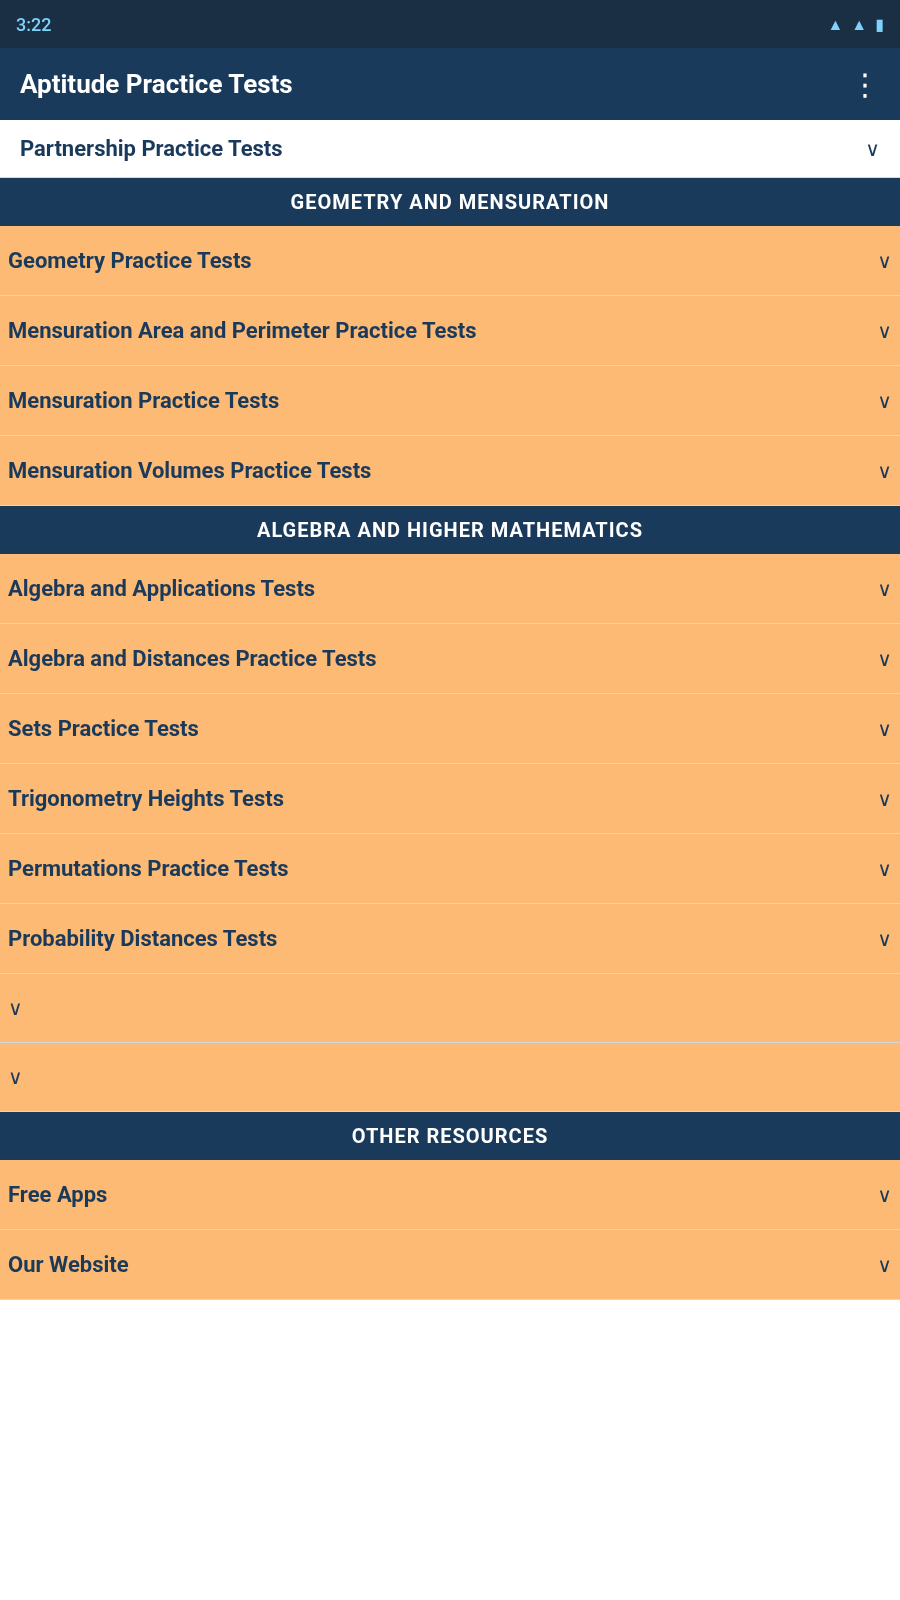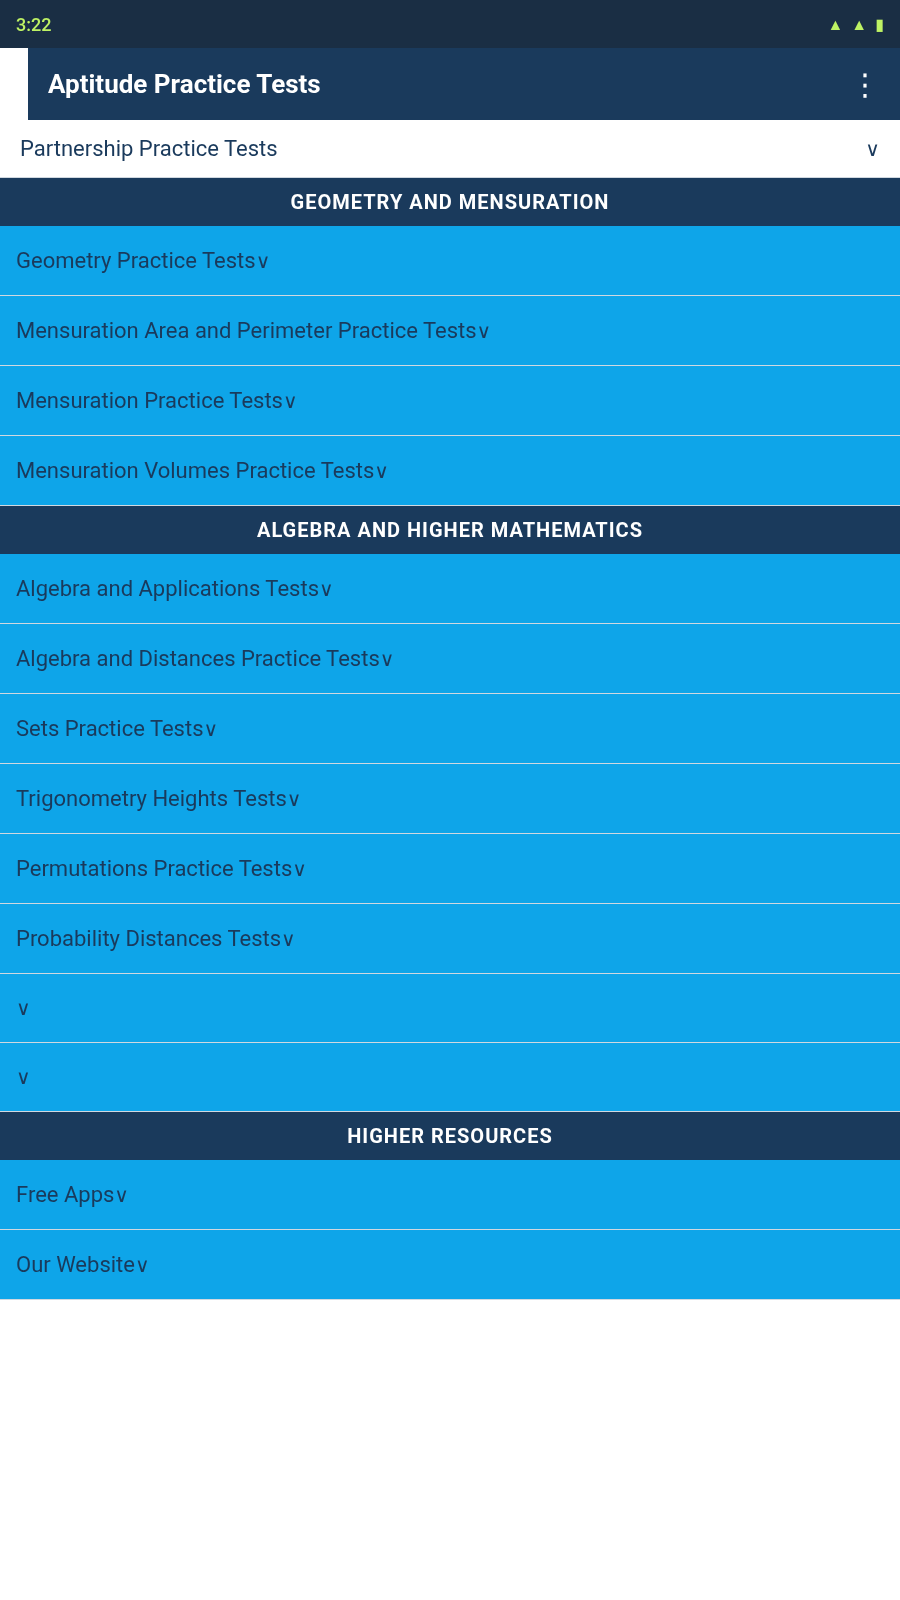--- a/index.html
+++ b/index.html
@@ -13,21 +13,21 @@
       font-family: 'Roboto', Arial, sans-serif;
       background: #ffffff;
       width: 900px;
       min-height: 1600px;
       overflow-x: hidden;
     }
 
     
     .status-bar {
       background: #1a2e44;
-      color: #bef264;
+      color: #7dd3fc;
       display: flex;
       align-items: center;
       justify-content: space-between;
       padding: 4px 16px;
       height: 48px;
     }
 
     .status-bar-left {
       font-size: 18px;
       font-weight: 500;
@@ -41,21 +41,20 @@
 
     
     .app-bar {
       background: #1a3a5c;
       color: #ffffff;
       display: flex;
       align-items: center;
       justify-content: space-between;
       padding: 0 20px;
       height: 72px;
-      margin-left: 28px;
     }
 
     .app-bar-title {
       font-size: 26px;
       font-weight: 700;
       color: #ffffff;
     }
 
     .dots-icon::after {
       content: '⋮';
@@ -70,30 +69,31 @@
       padding: 12px 20px;
       font-size: 20px;
       font-weight: 700;
       letter-spacing: 1px;
     }
 
     
     .list-item {
       display: flex;
       align-items: center;
-      padding: 22px 16px;
+      justify-content: space-between;
+      padding: 22px 8px;
       border-bottom: 1px solid #d0d8e0;
-      background: #0ea5e9;
+      background: #fdba74;
       cursor: pointer;
     }
 
     .list-item-text {
       font-size: 22px;
       color: #1a3a5c;
-      font-weight: 400;
+      font-weight: 700;
     }
 
     .chevron-icon {
       color: #1a3a5c;
       font-size: 20px;
     }
 
     
     .list-item-partial {
       display: flex;
@@ -193,21 +193,21 @@
 
 <div class="list-item">
   <span class="chevron-icon">∨</span>
 </div>
 
 <div class="list-item">
   <span class="chevron-icon">∨</span>
 </div>
 
 <div class="section-header">
-  <span>HIGHER RESOURCES</span>
+  <span>OTHER RESOURCES</span>
 </div>
 
 <div class="list-item">
   <span class="list-item-text">Free Apps</span>
   <span class="chevron-icon">∨</span>
 </div>
 
 <div class="list-item">
   <span class="list-item-text">Our Website</span>
   <span class="chevron-icon">∨</span>

